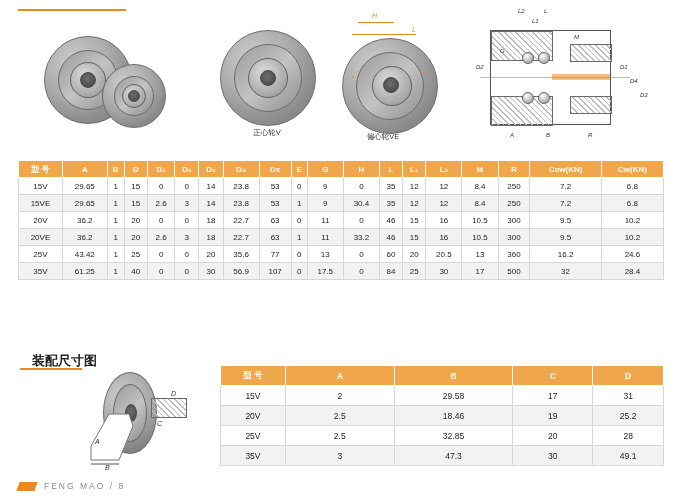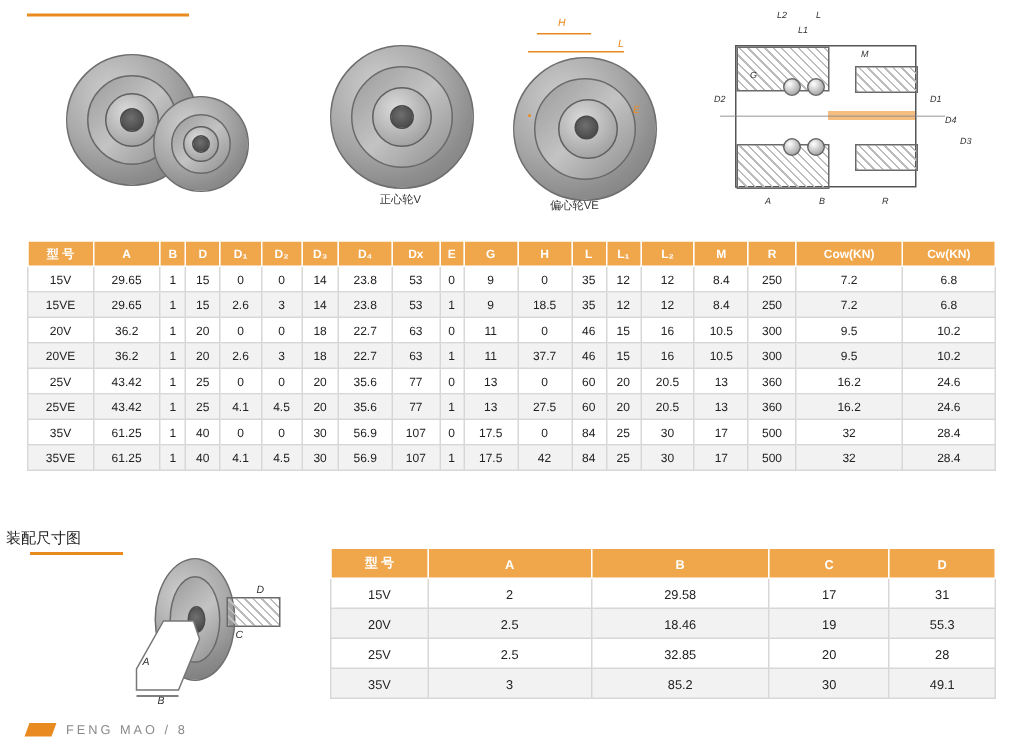--- a/index.html
+++ b/index.html
@@ -16,21 +16,21 @@
   #header{
     position:absolute;left:18px;top:6px;width:120px;
   }
   #header .title{
     font-size:12px;font-weight:bold;color:#222;letter-spacing:1px;
   }
   #header .rule{
     margin-top:3px;height:2px;background:#e98a21;width:108px;
   }
   #section2-title{
-    position:absolute;left:4px;top:352px;font-size:10px;font-weight:normal;color:#222;
+    position:absolute;left:32px;top:352px;font-size:13px;font-weight:bold;color:#222;
   }
   #section2-rule{
     position:absolute;left:20px;top:368px;height:2px;width:62px;background:#e98a21;
   }
 
   
   .fig{position:absolute;}
   .caption{
     text-align:center;font-size:7.5px;color:#333;
   }
@@ -262,21 +262,21 @@
         <td>29.65</td>
         <td>1</td>
         <td>15</td>
         <td>2.6</td>
         <td>3</td>
         <td>14</td>
         <td>23.8</td>
         <td>53</td>
         <td>1</td>
         <td>9</td>
-        <td>18.5</td>
+        <td>30.4</td>
         <td>35</td>
         <td>12</td>
         <td>12</td>
         <td>8.4</td>
         <td>250</td>
         <td>7.2</td>
         <td>6.8</td>
       </tr>
       <tr>
         <td>20V</td>
@@ -304,21 +304,21 @@
         <td>36.2</td>
         <td>1</td>
         <td>20</td>
         <td>2.6</td>
         <td>3</td>
         <td>18</td>
         <td>22.7</td>
         <td>63</td>
         <td>1</td>
         <td>11</td>
-        <td>37.7</td>
+        <td>33.2</td>
         <td>46</td>
         <td>15</td>
         <td>16</td>
         <td>10.5</td>
         <td>300</td>
         <td>9.5</td>
         <td>10.2</td>
       </tr>
       <tr>
         <td>25V</td>
@@ -335,74 +335,32 @@
         <td>0</td>
         <td>60</td>
         <td>20</td>
         <td>20.5</td>
         <td>13</td>
         <td>360</td>
         <td>16.2</td>
         <td>24.6</td>
       </tr>
       <tr>
-        <td>25VE</td>
-        <td>43.42</td>
-        <td>1</td>
-        <td>25</td>
-        <td>4.1</td>
-        <td>4.5</td>
-        <td>20</td>
-        <td>35.6</td>
-        <td>77</td>
-        <td>1</td>
-        <td>13</td>
-        <td>27.5</td>
-        <td>60</td>
-        <td>20</td>
-        <td>20.5</td>
-        <td>13</td>
-        <td>360</td>
-        <td>16.2</td>
-        <td>24.6</td>
-      </tr>
-      <tr>
         <td>35V</td>
         <td>61.25</td>
         <td>1</td>
         <td>40</td>
         <td>0</td>
         <td>0</td>
         <td>30</td>
         <td>56.9</td>
         <td>107</td>
         <td>0</td>
         <td>17.5</td>
         <td>0</td>
-        <td>84</td>
-        <td>25</td>
-        <td>30</td>
-        <td>17</td>
-        <td>500</td>
-        <td>32</td>
-        <td>28.4</td>
-      </tr>
-      <tr>
-        <td>35VE</td>
-        <td>61.25</td>
-        <td>1</td>
-        <td>40</td>
-        <td>4.1</td>
-        <td>4.5</td>
-        <td>30</td>
-        <td>56.9</td>
-        <td>107</td>
-        <td>1</td>
-        <td>17.5</td>
-        <td>42</td>
         <td>84</td>
         <td>25</td>
         <td>30</td>
         <td>17</td>
         <td>500</td>
         <td>32</td>
         <td>28.4</td>
       </tr>
     </tbody>
 </table>
@@ -445,33 +403,33 @@
         <td>2</td>
         <td>29.58</td>
         <td>17</td>
         <td>31</td>
       </tr>
       <tr>
         <td>20V</td>
         <td>2.5</td>
         <td>18.46</td>
         <td>19</td>
-        <td>55.3</td>
+        <td>25.2</td>
       </tr>
       <tr>
         <td>25V</td>
         <td>2.5</td>
         <td>32.85</td>
         <td>20</td>
         <td>28</td>
       </tr>
       <tr>
         <td>35V</td>
         <td>3</td>
-        <td>85.2</td>
+        <td>47.3</td>
         <td>30</td>
         <td>49.1</td>
       </tr>
     </tbody>
 </table>
 
 <div id="footer">
   <div class="bar"></div>
   <div class="txt">FENG MAO / 8</div>
 </div>

